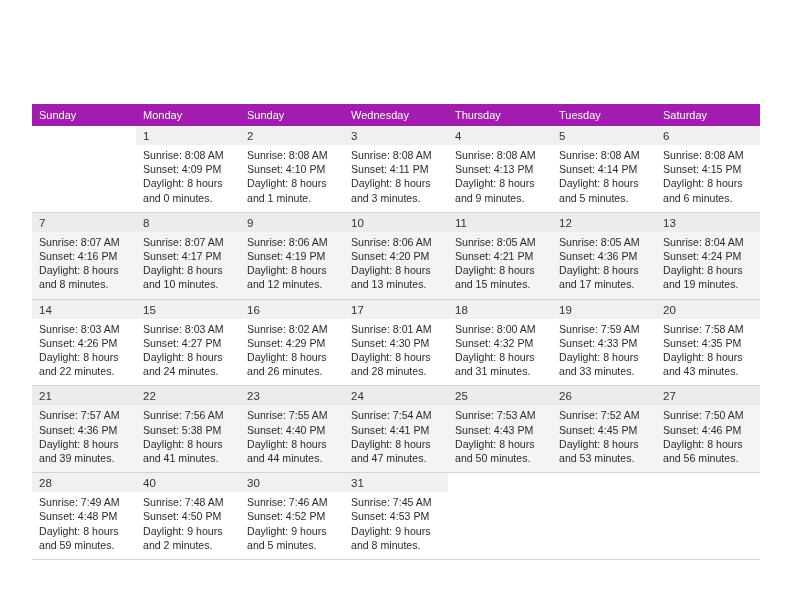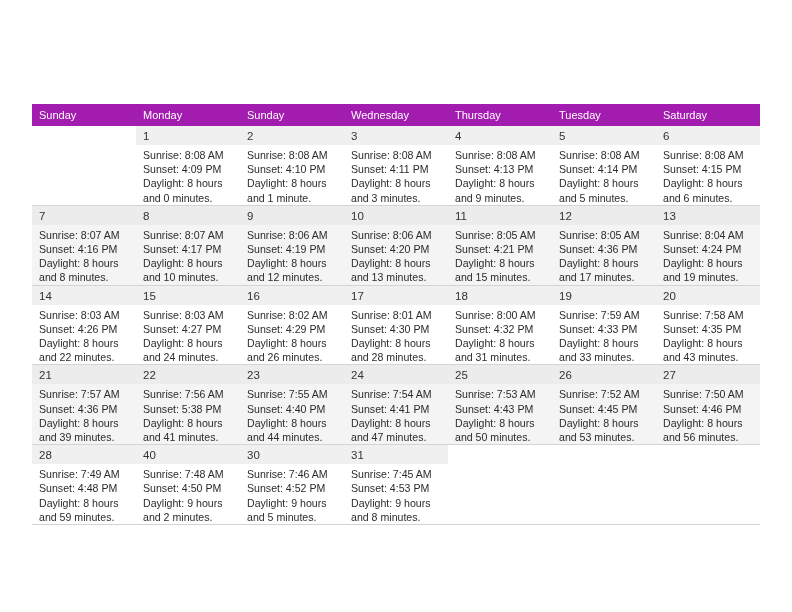--- a/index.html
+++ b/index.html
@@ -129,21 +129,21 @@
     padding: 4px 0 3px 7px;
     background: #f0f0f0;
   }
   td.empty .daynum {
     background: transparent;
   }
   tr.shaded td .daynum {
     background: #ececec;
   }
   .lines {
-    padding: 3px 0 0 7px;
+    padding: 3px 0 7px 7px;
   }
   .lines div {
     font-size: 10.6px;
     line-height: 14.2px;
     color: #2b2b2b;
     white-space: nowrap;
   }
   td.empty {
     background: #ffffff;
   }

